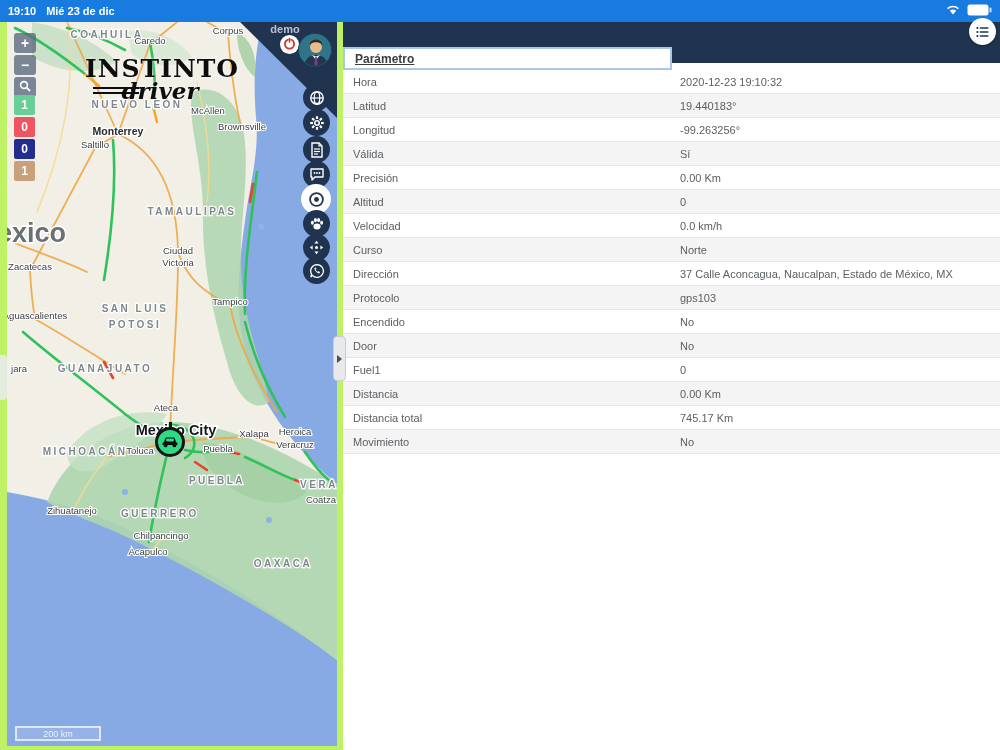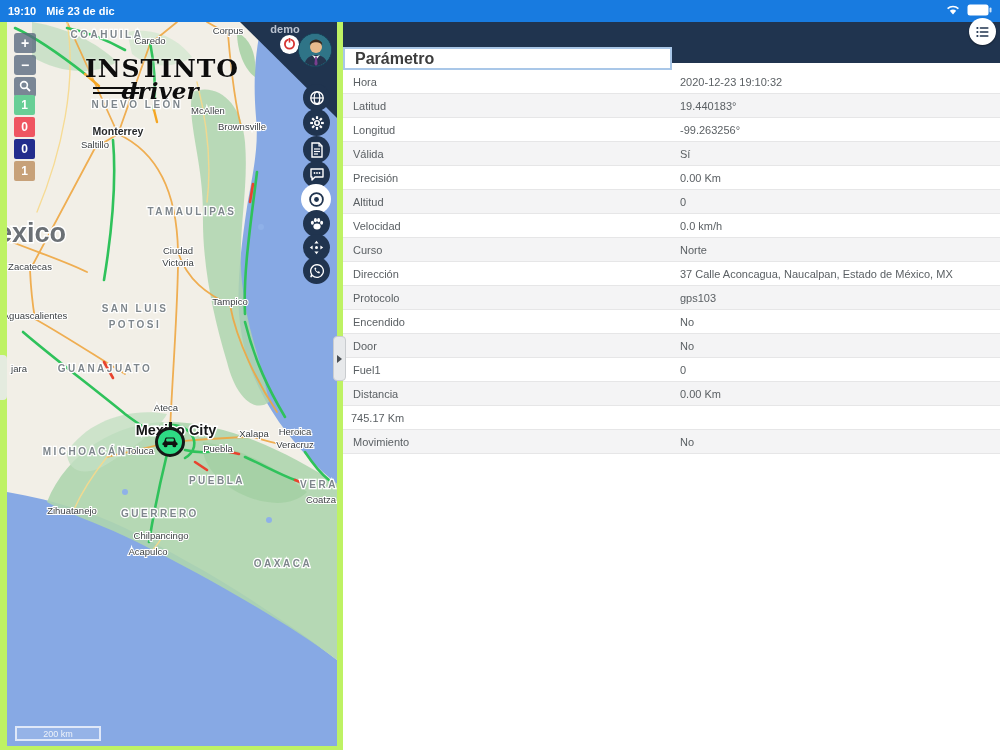--- a/index.html
+++ b/index.html
@@ -79,22 +79,22 @@
   
   .right-panel{position:absolute;left:343px;top:22px;width:657px;height:728px;background:#fff;}
   .panel-header{position:absolute;left:0;top:0;width:657px;height:41px;background:#20344f;
     display:flex;align-items:flex-end;}
   .panel-title{color:#fff;font-size:13px;margin-left:10px;}
   .menu-btn{position:absolute;right:4px;top:-4px;width:27px;height:27px;border-radius:50%;
     background:#fff;box-shadow:0 1px 2px rgba(0,0,0,.4);display:flex;align-items:center;
     justify-content:center;cursor:pointer;z-index:6;}
 
   .thead{position:absolute;left:0;top:25px;width:657px;height:23px;display:flex;}
-  .th{background:#fff;border:2px solid #a9c7e8;font-size:16px;font-weight:bold;color:#3c3c3c;
-    display:flex;align-items:center;padding-left:10px;}
+  .th{background:#fff;border:2px solid #a9c7e8;font-size:12px;font-weight:bold;color:#3c3c3c;
+    display:flex;align-items:center;padding-left:10px;text-decoration:underline;}
   .th.p{width:329px;}
   .th.v{flex:1;margin-left:-2px;}
 
   .tbody{position:absolute;left:0;top:48px;width:779px;}
   .trow{height:24px;border-bottom:1px solid #e6e6e7;display:flex;align-items:center;
     font-size:11px;color:#5b6064;background:#fff;}
   .trow.alt{background:#f4f4f5;}
   .trow .lab{width:329px;padding-left:10px;}
   .trow .val{flex:1;padding-left:8px;}
 </style>
@@ -461,20 +461,21 @@
         </div>
         <div class="trow">
           <span class="lab">Fuel1</span>
           <span class="val">0</span>
         </div>
         <div class="trow alt">
           <span class="lab">Distancia</span>
           <span class="val">0.00 Km</span>
         </div>
         <div class="trow">
+          <span class="lab">Distancia total</span>
           <span class="val">745.17 Km</span>
         </div>
         <div class="trow alt">
           <span class="lab">Movimiento</span>
           <span class="val">No</span>
         </div>
       </div>
   </div>
 
 </div>

